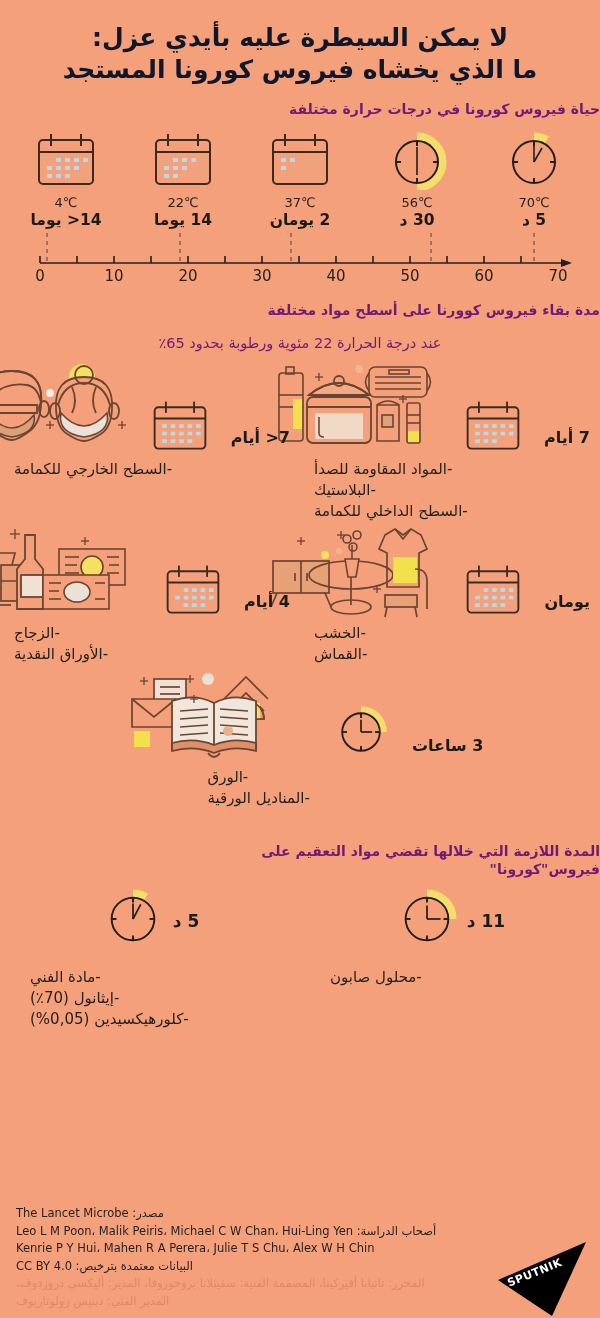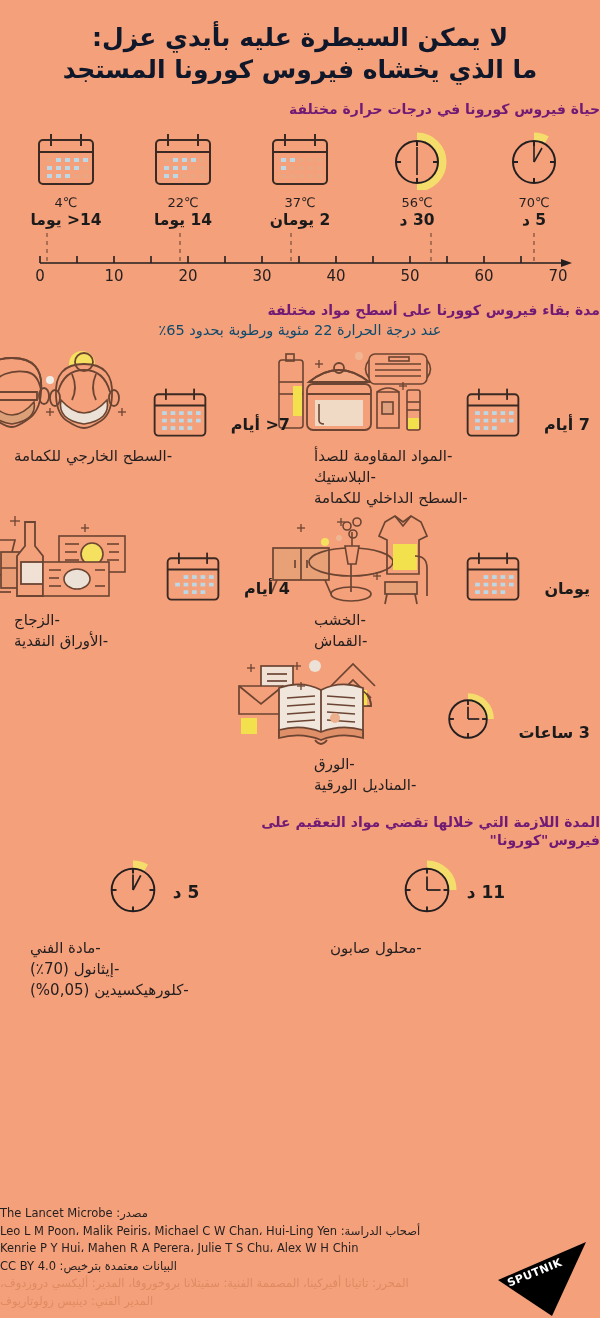--- a/index.html
+++ b/index.html
@@ -28,22 +28,22 @@
   .sec-h{
     text-align:right;
     font-weight:bold;
     font-size:14px;
     line-height:1.3;
     color:#701a75;
   }
   .sec-sub{
     text-align:center;
     font-size:14.5px;
-    color:#0c4a6e;
-    margin-top:3px;
+    color:#701a75;
+    margin-top:16px;
   }
 
   
   .temp-block{margin-top:14px;}
   .temp-row{
     display:flex;
     direction:ltr;
     justify-content:space-between;
     padding:0 14px;
     margin-top:12px;
@@ -57,21 +57,21 @@
   .axis-svg{display:block;}
 
   
   .surf-sec{margin-top:16px;}
   .surf-grid{
     display:flex;flex-wrap:wrap;
     direction:rtl;
     margin-top:6px;
   }
   .surf-cell{width:300px;box-sizing:border-box;padding:2px 10px 0 10px;}
-  .surf-cell.center{width:513px;display:flex;}
+  .surf-cell.center{width:513px;display:flex;justify-content:center;}
   .surf-inner{width:280px;}
   .surf-top{
     display:flex;direction:rtl;align-items:flex-end;justify-content:flex-start;
     gap:20px;height:96px;
   }
   .surf-dur{
     font-weight:bold;font-size:16px;color:#1b1b1b;
     white-space:nowrap;padding-bottom:8px;
   }
   .surf-art{flex:1;display:flex;align-items:flex-end;justify-content:center;height:96px;}
@@ -80,34 +80,34 @@
     direction:rtl;
     font-size:15px;
     line-height:1.38;
     color:#231f20;
     margin-top:4px;
     padding-left:4px;
   }
   .surf-list div{unicode-bidi:plaintext;text-align:left;}
 
   
-  .dis-sec{margin-top:18px;}
+  .dis-sec{margin-top:34px;}
   .dis-row{display:flex;direction:rtl;margin-top:8px;}
   .dis-cell{width:300px;box-sizing:border-box;padding:0 14px;}
   .dis-top{display:flex;direction:rtl;align-items:center;justify-content:center;gap:8px;}
   .dis-dur{font-weight:bold;font-size:17px;color:#1b1b1b;white-space:nowrap;}
   .dis-list{
     text-align:left;direction:rtl;font-size:15px;line-height:1.42;
     margin-top:12px;color:#231f20;padding-left:16px;
   }
   .dis-list div{unicode-bidi:plaintext;text-align:left;}
 
   
   .footer{
-    position:absolute;left:0;right:0;bottom:8px;
+    position:absolute;left:16px;right:0;bottom:8px;
     text-align:left;
     padding:0 14px 0 0;
     direction:rtl;
   }
   .foot-line{
     font-size:11.5px;line-height:1.52;color:#231f20;text-align:left;
     unicode-bidi:plaintext;
   }
   .foot-line.muted{color:#e08a62;}
   .sputnik{

